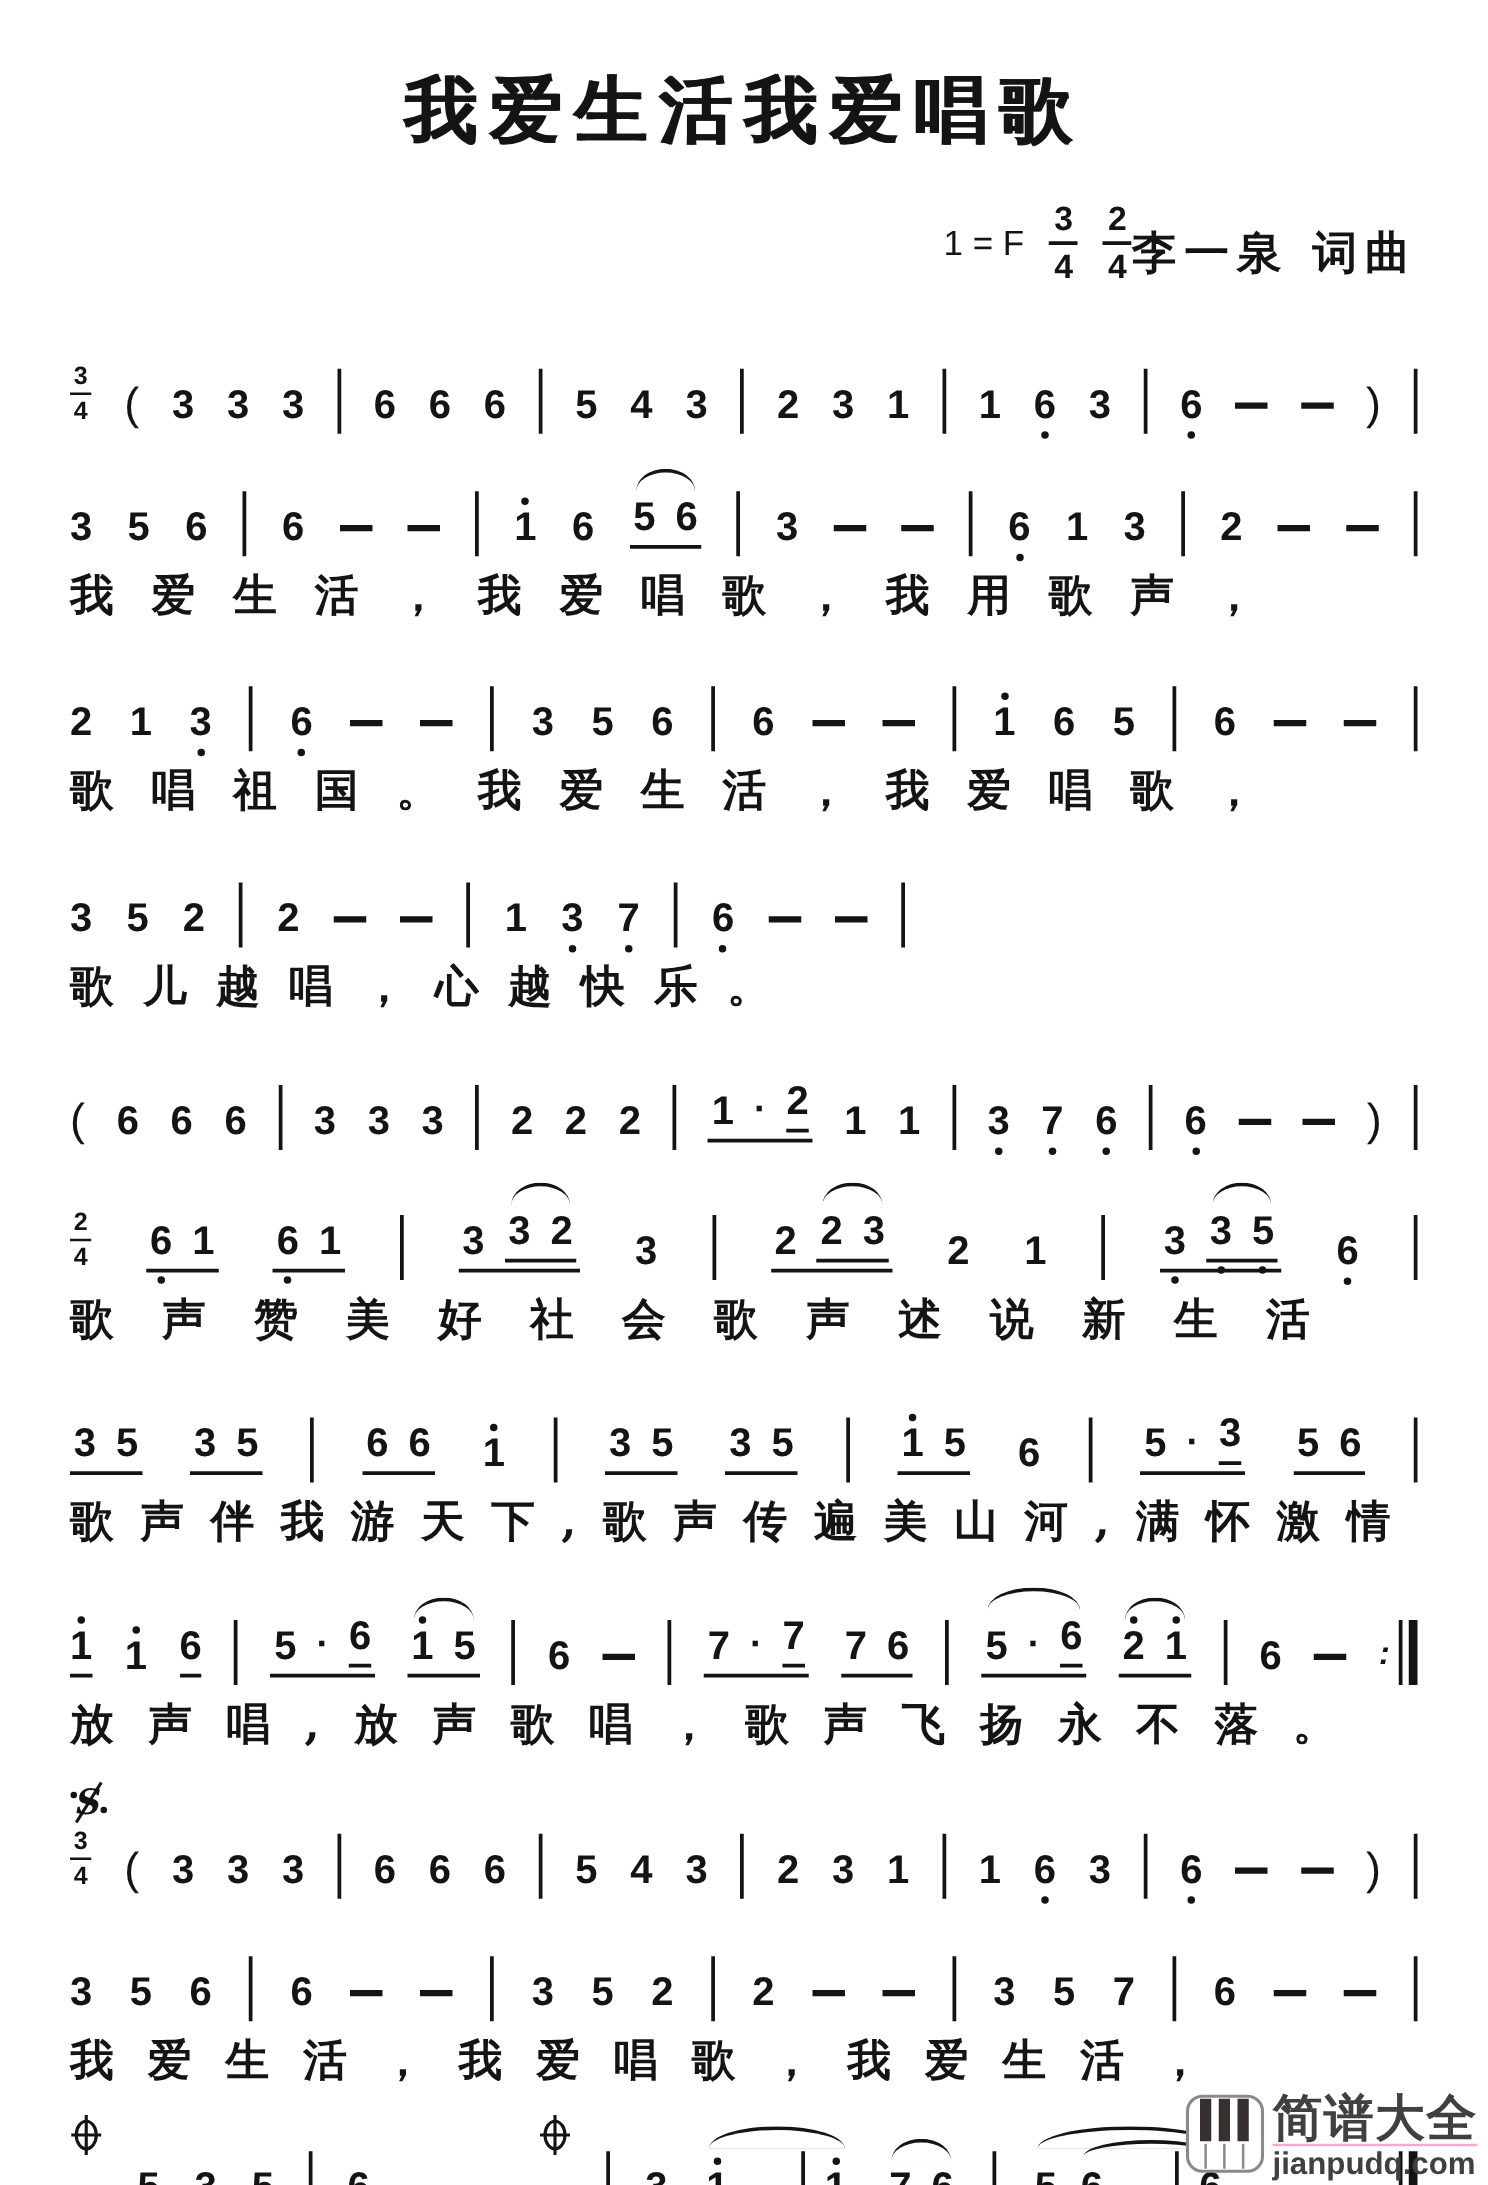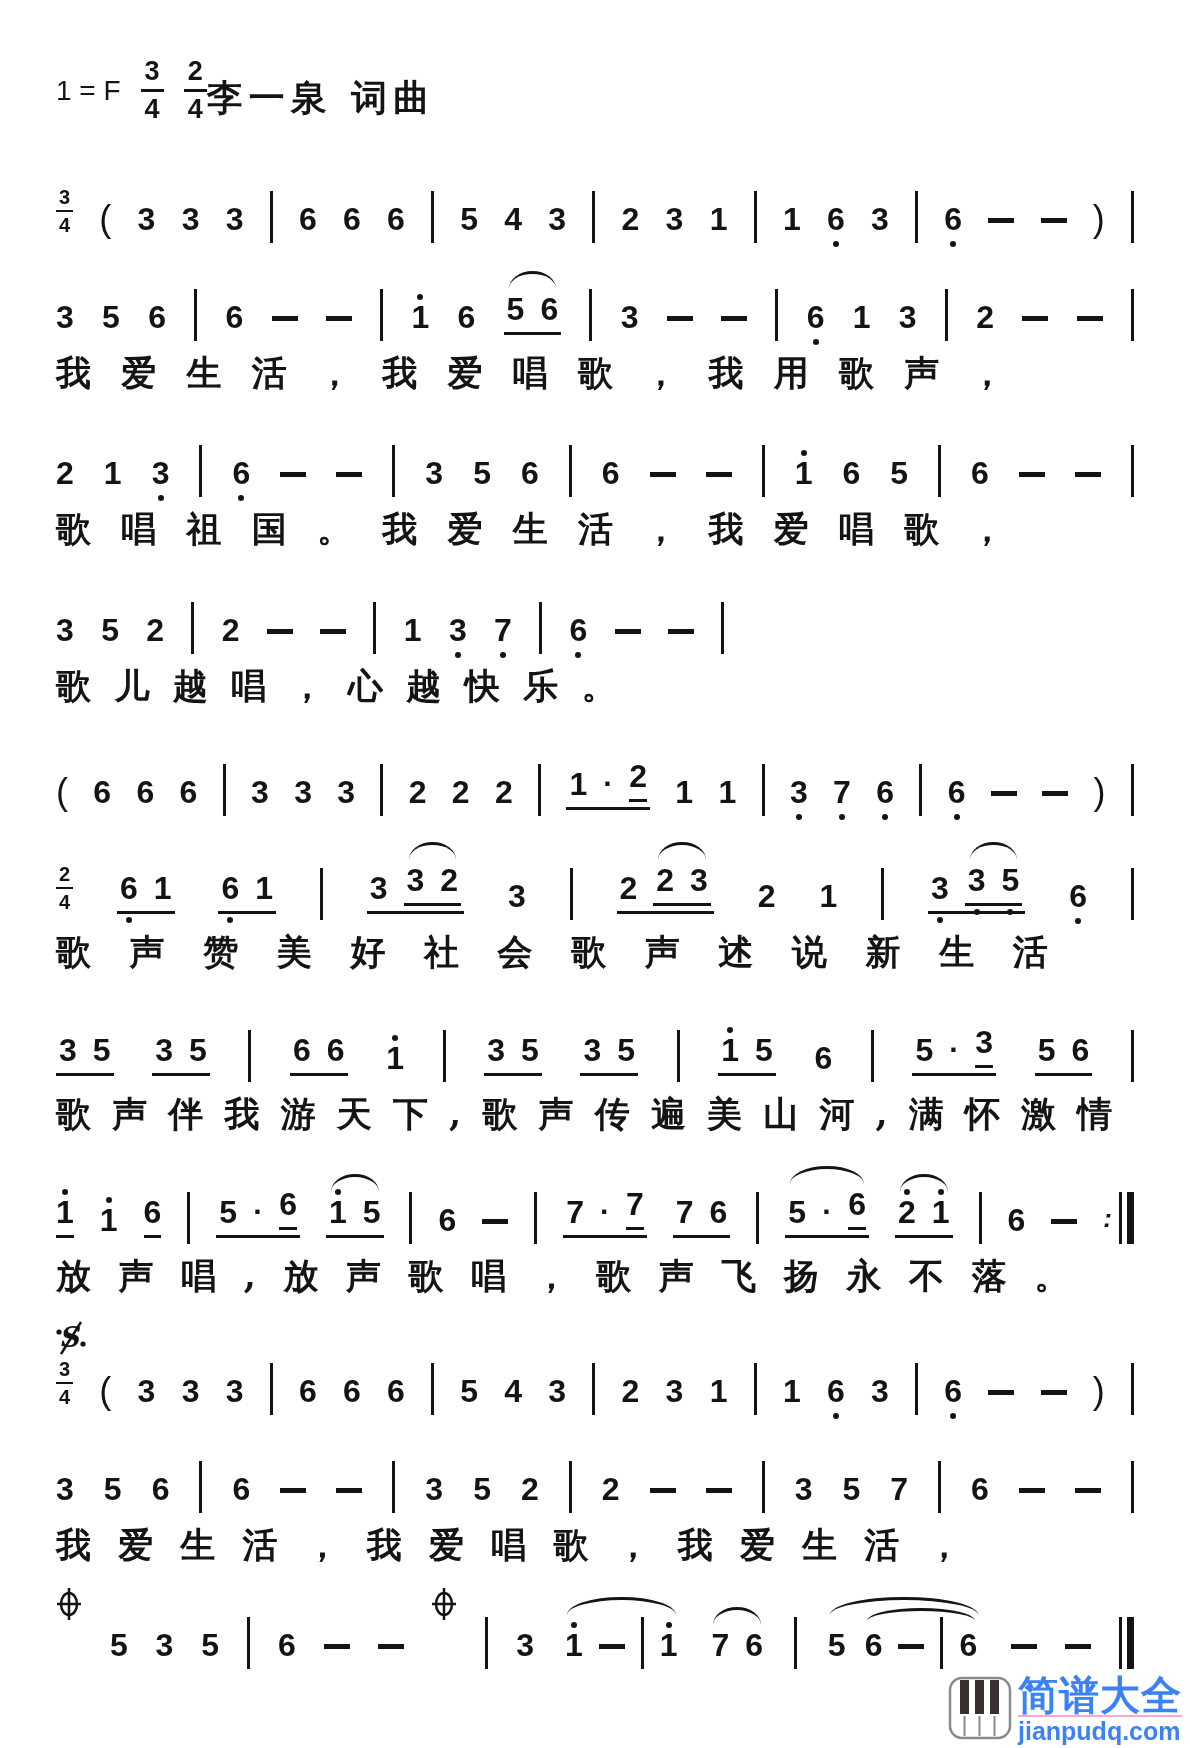--- a/index.html
+++ b/index.html
@@ -7,21 +7,21 @@
     width:1190px;height:1748px;background:#fff;color:#141414;
     font-family:"Liberation Sans",sans-serif;position:relative;overflow:hidden;
   }
   .page{padding:24px 30px 0}
   
   .title{
     text-align:center;font-size:58px;font-weight:700;letter-spacing:10px;
     margin:26px 0 0;font-family:"DejaVu Sans",sans-serif;
     text-shadow:1.5px 0 currentColor;
   }
-  .header{display:flex;justify-content:flex-start;align-items:flex-end;margin:34px 26px 34px}
+  .header{display:flex;justify-content:flex-end;align-items:flex-end;margin:34px 26px 34px}
   .keysig{display:flex;align-items:center;gap:20px;font-size:28px;font-weight:400}
   .frac{display:inline-flex;flex-direction:column;align-items:center;line-height:1;font-size:27px;font-weight:700}
   .frac .fnum{border-bottom:3px solid #141414;padding:0 4px 4px}
   .frac .fden{padding-top:4px}
   .credit{font-size:36px;font-weight:700;letter-spacing:6px;font-family:"DejaVu Serif",serif}
   
   .system{position:relative;padding:0 26px;margin-bottom:22px}
   .notes-row{
     display:flex;align-items:flex-end;justify-content:space-between;
     padding-top:30px;line-height:1;
@@ -60,30 +60,31 @@
   .lyrics-row{
     display:flex;justify-content:space-between;align-items:flex-end;
     margin-top:18px;font-size:35px;font-weight:600;line-height:1.15;
     font-family:"DejaVu Serif",serif;
   }
   .segno{position:absolute;left:24px;top:0}
   .has-segno .notes-row{padding-top:40px}
   .coda{width:26px;height:36px;position:relative}
   .coda svg{position:absolute;left:0;bottom:42px}
   
-  .watermark{position:absolute;right:8px;bottom:4px;display:flex;align-items:center;gap:6px;color:#3b82f6}
+  .watermark{position:absolute;right:8px;bottom:4px;display:flex;align-items:center;gap:6px;color:#404040}
   .wm-text{display:flex;flex-direction:column;line-height:1}
   .wm-name{font-size:40px;font-weight:700;letter-spacing:1px;font-family:"DejaVu Sans",sans-serif}
   .wm-site{font-size:25px;font-weight:700;border-top:2px solid #f9a8d4;padding-top:2px;
     font-family:"Liberation Sans",sans-serif}
 </style>
 </head>
 <body>
 
 <div class="page">
+  <h1 class="title">我爱生活我爱唱歌</h1>
 
   <div class="header">
     <div class="keysig">
       <span>1 = F</span>
       <span class="frac">
         <span class="fnum">3</span>
         <span class="fden">4</span>
       </span>
       <span class="frac">
         <span class="fnum">2</span>

